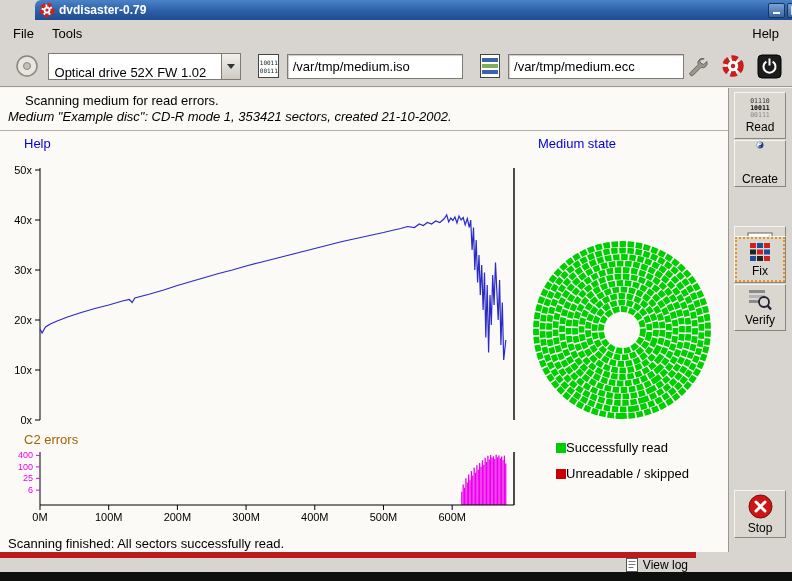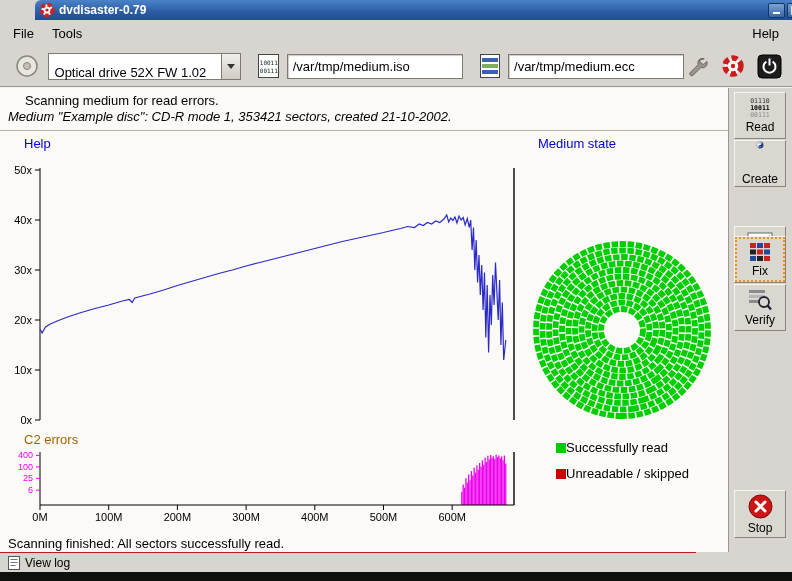--- a/index.html
+++ b/index.html
@@ -68,21 +68,21 @@
     background:#dad6d0; border:1px solid; border-color:#f7f5f1 #8a857c #8a857c #f7f5f1;
     display:flex; flex-direction:column; align-items:center; justify-content:center; gap:1px; cursor:pointer; }
   .action-btn .lbl { font-size:12px; }
   .action-btn.highlight { outline:2px dotted #e8931d; outline-offset:-3px; }
   .bits-icon { font-family:"DejaVu Sans Mono",monospace; font-size:6.5px; line-height:7px; text-align:center; color:#333; }
   .bits-icon .b2 { font-weight:bold; color:#000; }
   .bits-icon .b3 { color:#8a8a8a; }
 
   
   #viewlog-bar { position:absolute; left:0; top:552px; width:696px; height:20px; background:#d8d4cf;
-    border-top:1px solid #b91c1c; display:flex; align-items:center; padding:0 8px; }
+    border-top:6px solid #b91c1c; display:flex; align-items:center; justify-content:flex-end; padding:0 8px; }
   .viewlog-btn { display:flex; align-items:center; gap:5px; cursor:pointer; font-size:12px; }
   #darkstrip { position:absolute; left:0; top:572px; width:792px; height:9px; background:#0e100d; }
 </style>
 </head>
 <body>
 
 <div id="window">
 
   <div id="titlebar">
     <span class="app-icon16">

